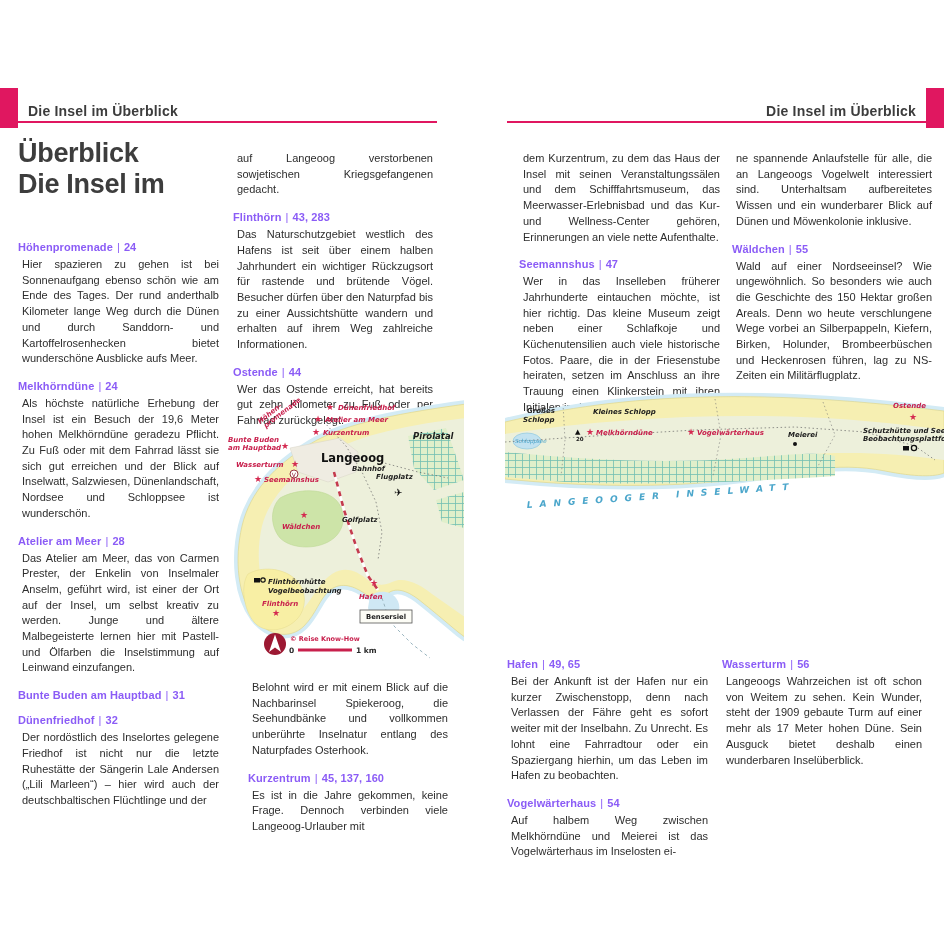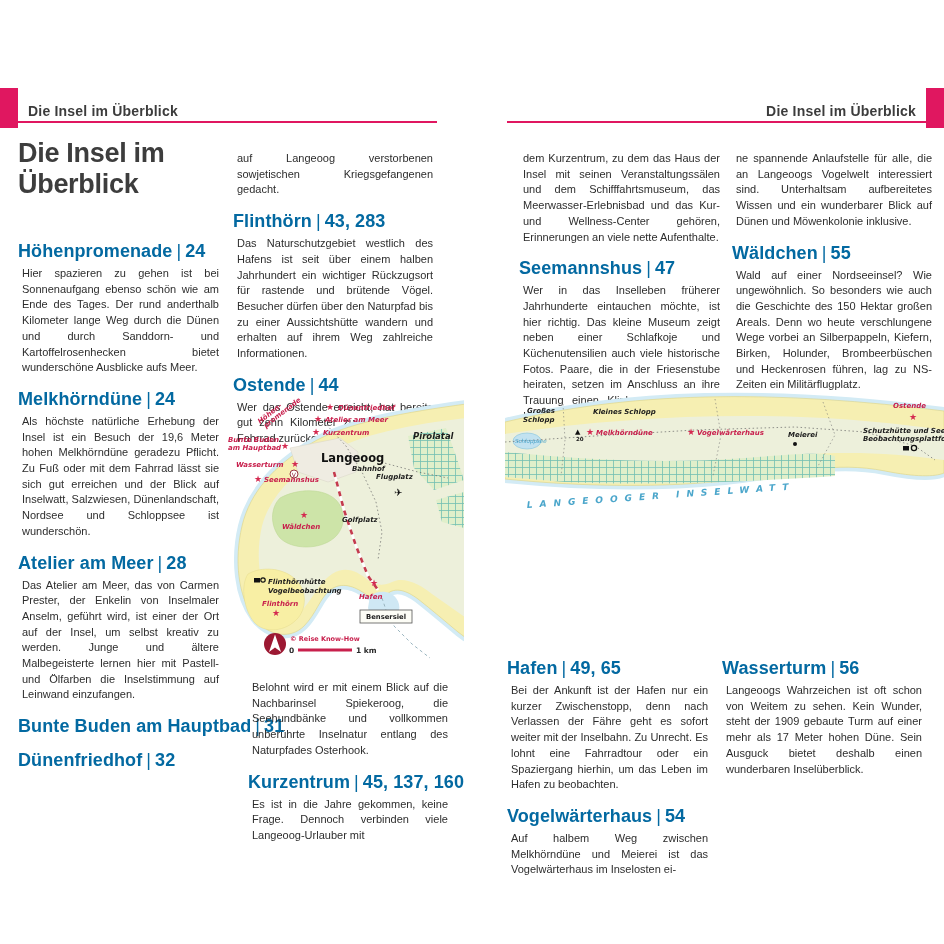--- a/index.html
+++ b/index.html
@@ -9,21 +9,21 @@
   }
   
   .edge-tab{position:absolute;width:18px;height:40px;background:#e01760;top:88px}
   .hdr-text{position:absolute;top:103px;font-size:14px;font-weight:bold;color:#3c3c3c;letter-spacing:.2px}
   .hdr-rule{position:absolute;top:121px;height:2px;background:#e01760}
   
   .page-title{position:absolute;left:18px;top:138px;width:210px;
     font-size:27px;line-height:31px;font-weight:bold;color:#3d3d3d;letter-spacing:-.3px}
   
   .col{position:absolute;width:205px}
-  .sec-h{font-size:18px;font-weight:bold;color:#0369a1;margin:13px 0 3px 0;letter-spacing:.1px;white-space:nowrap}
+  .sec-h{font-size:11px;font-weight:bold;color:#8b5cf6;margin:13px 0 3px 0;letter-spacing:.1px;white-space:nowrap}
   .sec-h.first{margin-top:8px}
   .sec-h .sep{font-weight:400;padding:0 4px}
   p.body{font-size:11px;line-height:15.7px;text-align:justify;margin:4px;color:#2d2d2d}
   
   svg{position:absolute;overflow:hidden}
   .map-red{fill:#c8204d;font-weight:bold;font-size:7px;font-family:"DejaVu Sans",sans-serif;font-style:italic}
   .map-black{fill:#1c1c1c;font-weight:bold;font-style:italic;font-size:7px;font-family:"DejaVu Sans",sans-serif}
   .map-star{fill:#d42a50;font-size:9px;font-family:"DejaVu Sans",sans-serif}
   .map-town{fill:#111;font-weight:bold;font-size:11.5px;font-family:"DejaVu Sans",sans-serif}
   .map-area{fill:#1c1c1c;font-weight:bold;font-style:italic;font-size:8.5px;font-family:"DejaVu Sans",sans-serif}
@@ -36,33 +36,34 @@
 <div class="edge-tab" style="left:0"></div>
 <div class="edge-tab" style="left:926px"></div>
 
 <div class="hdr-text" style="left:28px">Die Insel im Überblick</div>
 <div class="hdr-rule" style="left:0;width:437px"></div>
 
 <div class="hdr-text" style="right:28px">Die Insel im Überblick</div>
 <div class="hdr-rule" style="left:507px;width:437px"></div>
 
 <div class="page-title">
+  <div>Überblick</div>
   <div>Die Insel im</div>
-  <div>Überblick</div>
 </div>
 
 <div class="col" style="left:18px;top:233px">
   <div class="sec-h first"><span>Höhenpromenade</span><span class="sep">|</span><span>24</span></div>
   <p class="body">Hier spazieren zu gehen ist bei Sonnenaufgang ebenso schön wie am Ende des Tages. Der rund anderthalb Kilometer lange Weg durch die Dünen und durch Sanddorn- und Kartoffelrosenhecken bietet wunderschöne Ausblicke aufs Meer.</p>
   <div class="sec-h"><span>Melkhörndüne</span><span class="sep">|</span><span>24</span></div>
   <p class="body">Als höchste natürliche Erhebung der Insel ist ein Besuch der 19,6 Meter hohen Melkhörndüne geradezu Pflicht. Zu Fuß oder mit dem Fahrrad lässt sie sich gut erreichen und der Blick auf Inselwatt, Salzwiesen, Dünenlandschaft, Nordsee und Schloppsee ist wunderschön.</p>
   <div class="sec-h"><span>Atelier am Meer</span><span class="sep">|</span><span>28</span></div>
   <p class="body">Das Atelier am Meer, das von Carmen Prester, der Enkelin von Inselmaler Anselm, geführt wird, ist einer der Ort auf der Insel, um selbst kreativ zu werden. Junge und ältere Malbegeisterte lernen hier mit Pastell- und Ölfarben die Inselstimmung auf Leinwand einzufangen.</p>
   <div class="sec-h"><span>Bunte Buden am Hauptbad</span><span class="sep">|</span><span>31</span></div>
   <div class="sec-h"><span>Dünenfriedhof</span><span class="sep">|</span><span>32</span></div>
+  <p class="body">Der nordöstlich des Inselortes gelegene Friedhof ist nicht nur die letzte Ruhestätte der Sängerin Lale Andersen („Lili Marleen“) – hier wird auch der deutschbaltischen Flüchtlinge und der</p>
 </div>
 
 <div class="col" style="left:233px;top:147px;width:204px">
   <p class="body">auf Langeoog verstorbenen sowjetischen Kriegsgefangenen gedacht.</p>
   <div class="sec-h"><span>Flinthörn</span><span class="sep">|</span><span>43, 283</span></div>
   <p class="body">Das Naturschutzgebiet westlich des Hafens ist seit über einem halben Jahrhundert ein wichtiger Rückzugsort für rastende und brütende Vögel. Besucher dürfen über den Naturpfad bis zu einer Aussichtshütte wandern und erhalten auf ihrem Weg zahlreiche Informationen.</p>
   <div class="sec-h"><span>Ostende</span><span class="sep">|</span><span>44</span></div>
   <p class="body">Wer das Ostende erreicht, hat bereits gut zehn Kilometer zu Fuß oder per Fahrrad zurückgelegt.</p>
 </div>
 

